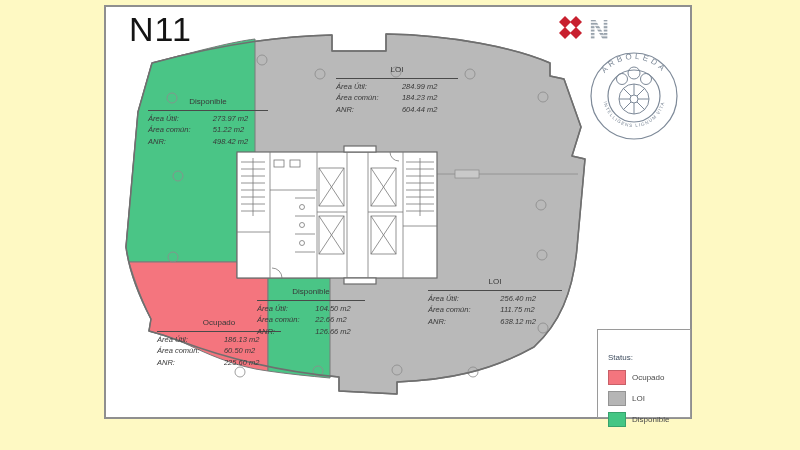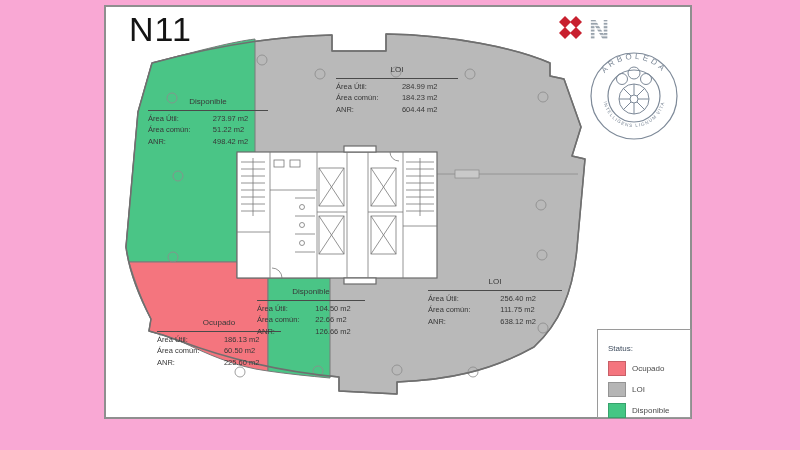--- a/index.html
+++ b/index.html
@@ -1,38 +1,38 @@
 <!DOCTYPE html>
 <html><head>
 <meta charset="utf-8">
 <style>
   html,body{margin:0;padding:0;}
-  .canvas{position:relative;width:800px;height:450px;background:#f9a8d4;
+  .canvas{position:relative;width:800px;height:450px;background:#fef9c3;
           font-family:"Liberation Sans",sans-serif;overflow:hidden;}
   .sheet{position:absolute;left:104px;top:5px;width:588px;height:414px;
          background:#ffffff;border:2px solid #8f8f8f;box-sizing:border-box;}
   .plan-svg{position:absolute;left:0;top:0;}
   .floor-title{position:absolute;left:129px;top:10px;font-size:34px;color:#141414;
                letter-spacing:1px;font-weight:500;}
   
   .info{position:absolute;color:#383838;font-size:7.5px;line-height:1.5;}
   .info-title{text-align:center;font-size:8px;padding-bottom:2px;
               border-bottom:1px solid #4a4a4a;margin-bottom:2px;}
-  .row{display:flex;}
+  .row{display:flex;font-style:italic;}
   .lbl{width:54%;}
   .val{width:46%;}
   
   .logo{position:absolute;left:559px;top:16px;display:flex;align-items:center;}
   .logo-text{margin-left:7px;color:#c8202f;font-weight:bold;font-size:10.5px;line-height:12px;}
   
   .seal{position:absolute;left:586px;top:46px;}
   
   .legend{position:absolute;left:597px;top:329px;width:94px;height:89px;background:#fff;
           border:1px solid #9a9a9a;box-sizing:border-box;font-size:8px;color:#4a4a4a;
-          padding:14px 0 0 10px;}
+          padding:23px 0 0 10px;}
   .legend-title{color:#3e4c5e;margin-bottom:8px;}
   .legend-item{display:flex;align-items:center;margin-bottom:6px;height:15px;}
   .legend-swatch{width:18px;height:15px;border:1px solid rgba(0,0,0,0.18);
                  box-sizing:border-box;margin-right:6px;}
 </style>
 </head>
 <body>
 
 <div class="canvas">
   <div class="sheet"></div>

